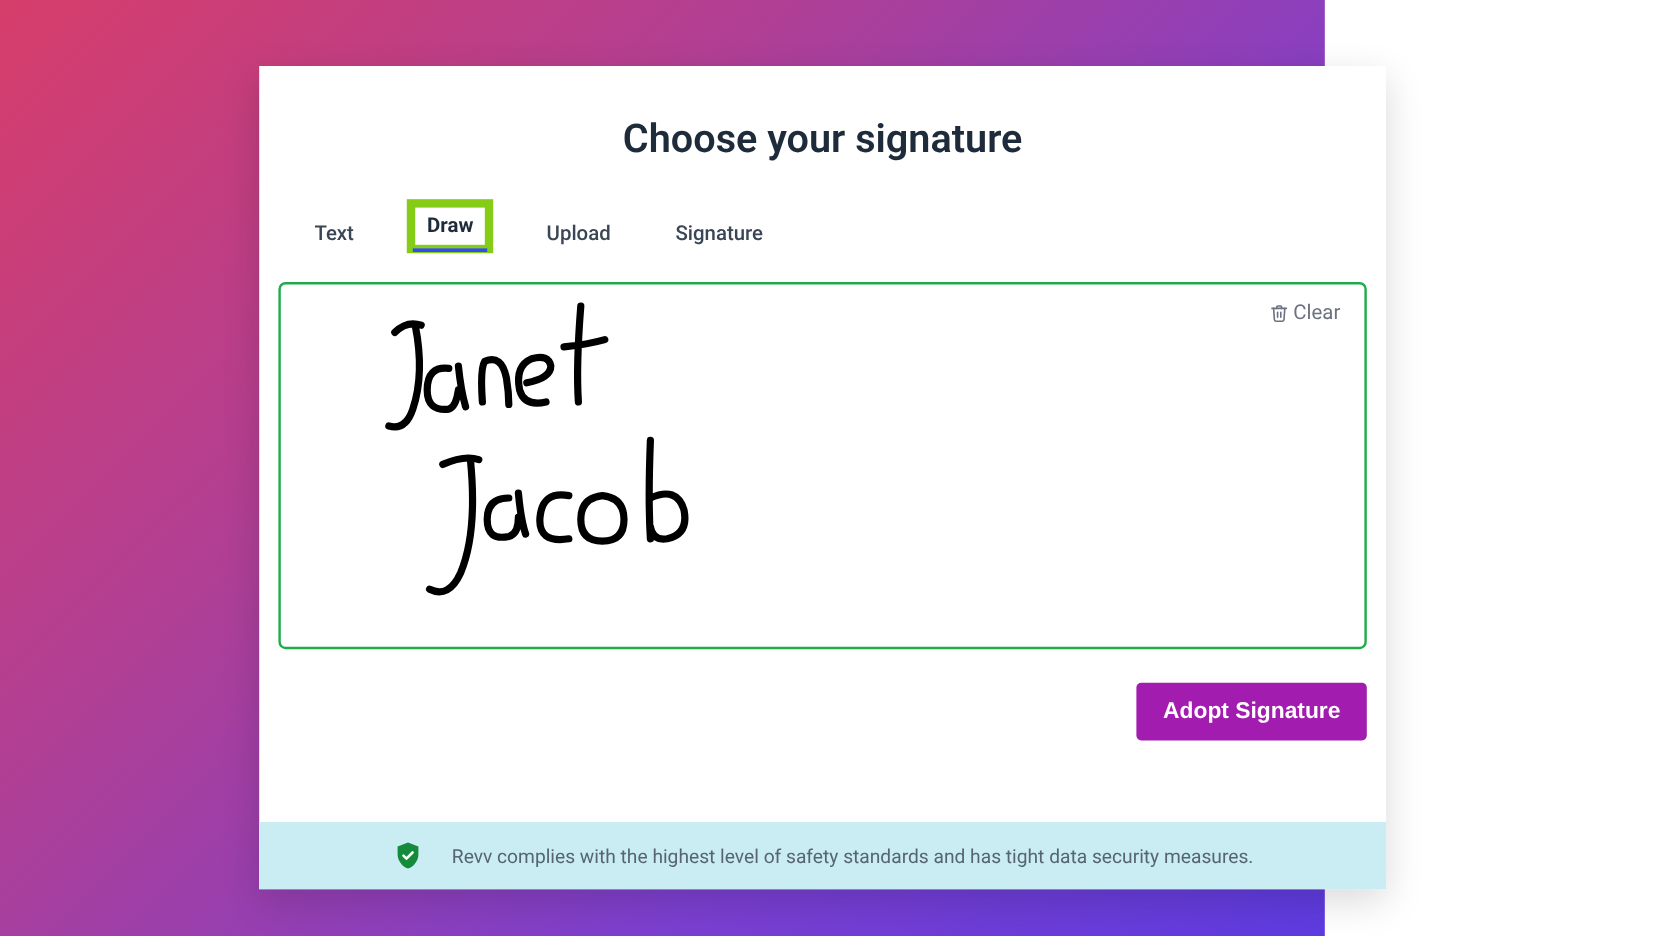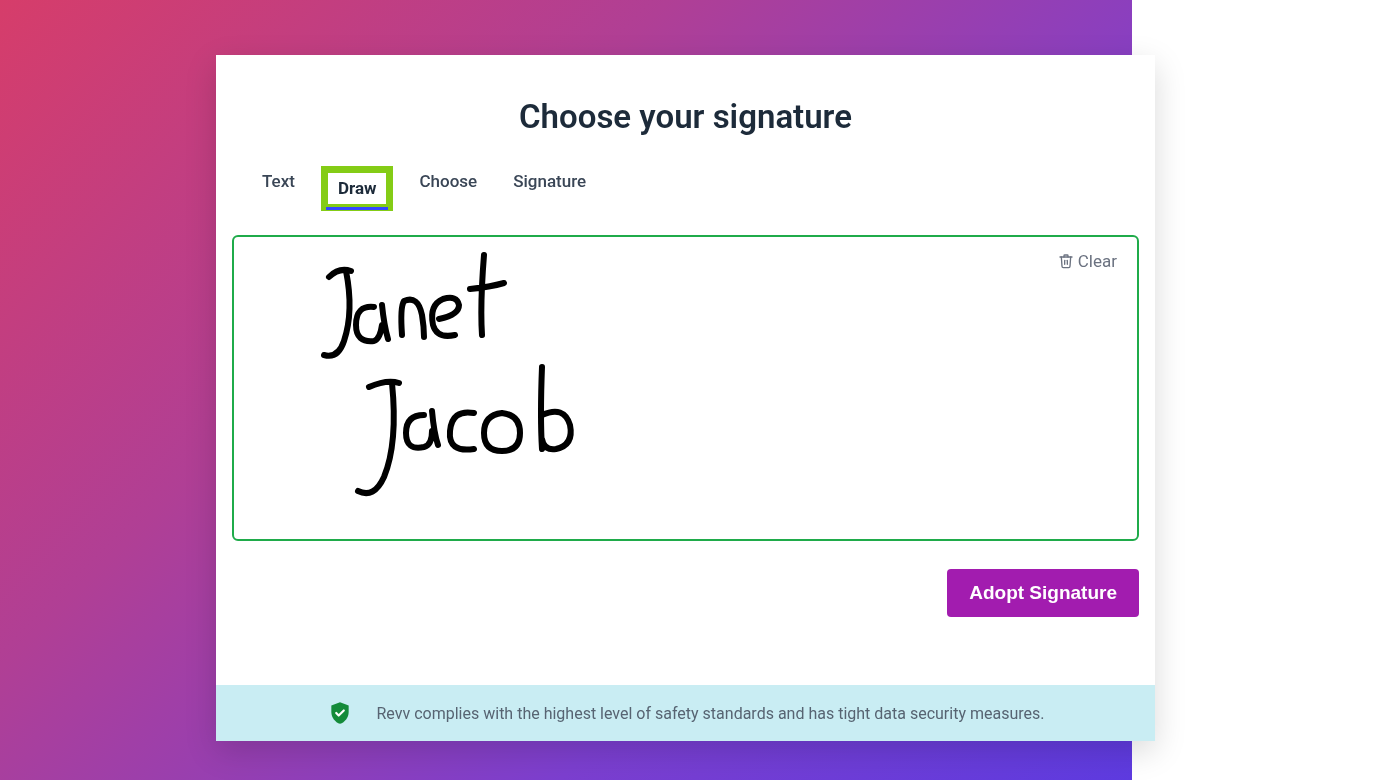--- a/index.html
+++ b/index.html
@@ -8,21 +8,20 @@
     width: 1380px;
     height: 780px;
     font-family: "Segoe UI", -apple-system, BlinkMacSystemFont, Roboto, sans-serif;
     overflow: hidden;
   }
   .backdrop {
     width: 1104px;
     height: 780px;
     background: linear-gradient(135deg, #d63d6a 0%, #b03f95 35%, #7c3fcf 70%, #5e3be0 100%);
     position: relative;
-    padding-left: 28px;
   }
   .modal {
     position: absolute;
     left: 216px;
     top: 55px;
     width: 939px;
     height: 686px;
     background: #ffffff;
     box-shadow: 0 10px 30px rgba(0,0,0,0.15);
     display: flex;
@@ -30,23 +29,23 @@
   }
   .modal-title {
     text-align: center;
     font-size: 33px;
     font-weight: 600;
     color: #1d2b3a;
     margin-top: 42px;
   }
   .tabs {
     display: flex;
-    gap: 16px;
+    gap: 34px;
     margin: 30px 0 0 36px;
-    align-items: flex-start;
+    align-items: flex-end;
   }
   .tab {
     font-size: 17px;
     font-weight: 500;
     color: #3a4656;
     padding: 5px 10px 6px 10px;
     cursor: pointer;
     position: relative;
   }
   .tab.active {
@@ -131,21 +130,21 @@
 <body>
 
 <div class="backdrop">
   <div class="modal">
 
     <div class="modal-title">Choose your signature</div>
 
     <div class="tabs">
       <div class="tab">Text</div>
       <div class="tab active">Draw</div>
-      <div class="tab">Choose</div>
+      <div class="tab">Upload</div>
       <div class="tab">Signature</div>
     </div>
 
     <div class="canvas-area">
       <div class="clear-btn">
         <svg viewBox="0 0 24 24" fill="none" stroke-width="2" stroke-linecap="round" stroke-linejoin="round">
           <polyline points="3 6 5 6 21 6"></polyline>
           <path d="M19 6l-1 14a2 2 0 0 1-2 2H8a2 2 0 0 1-2-2L5 6"></path>
           <path d="M10 11v6"></path>
             <path d="M14 11v6"></path>

